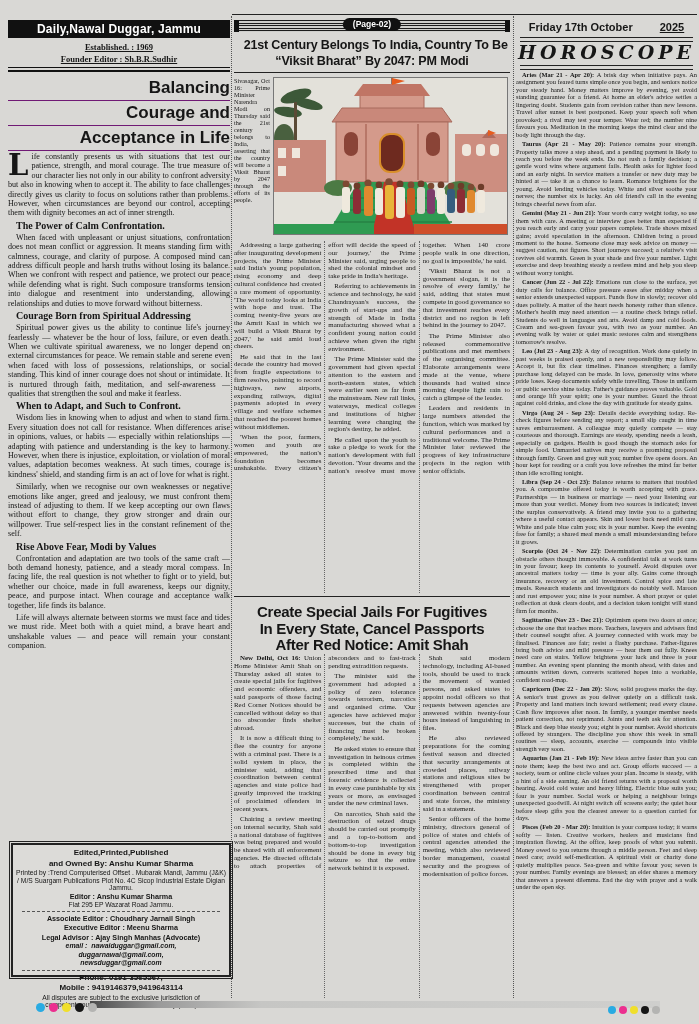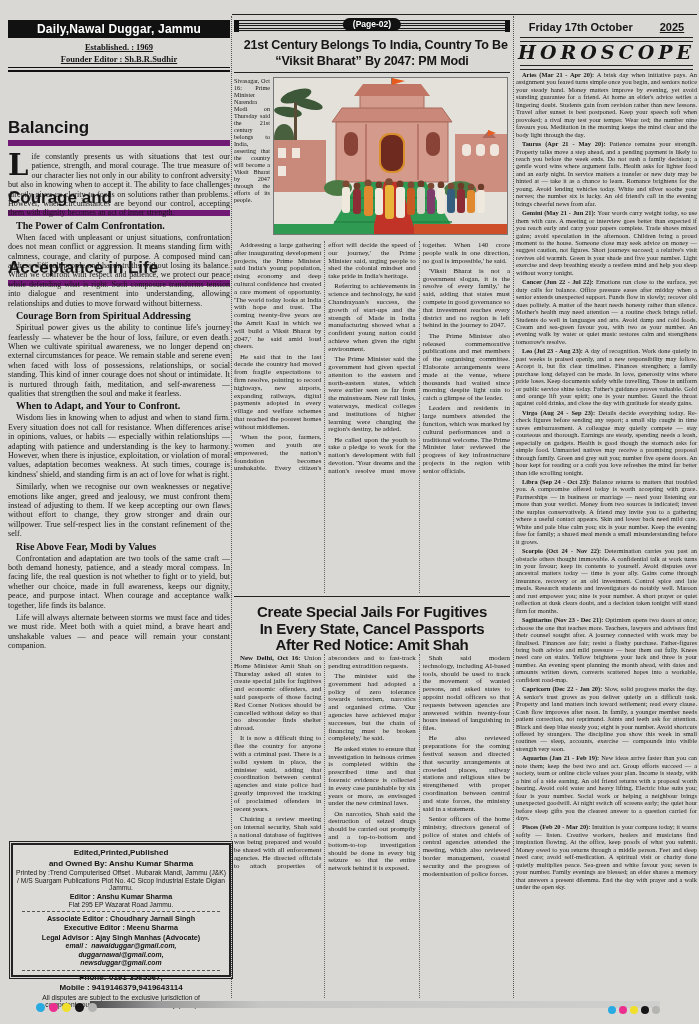--- a/index.html
+++ b/index.html
@@ -11,21 +11,21 @@
 
   
   .m-bar{background:#111;color:#fff;font-family:"Liberation Sans",sans-serif;font-weight:bold;
          font-size:12px;line-height:18px;text-align:center;letter-spacing:.2px;}
   .m-sub{font-family:Liberation Serif, serif;font-weight:bold;font-size:8.5px;line-height:12px;
          text-align:center;text-decoration:underline;}
   .m-rule{height:2px;border-top:1px solid #111;border-bottom:2px solid #111;margin-top:2px;}
 
   
   .lt-line{font-family:"Liberation Sans",sans-serif;font-weight:bold;font-size:17px;line-height:19px;
-           text-align:left;border-bottom:6px solid #701a75;padding:2px 0 3px;margin-top:40px;}
+           text-align:right;border-bottom:1px solid #701a75;padding:2px 0 3px;}
   .lbody{font-size:8.1px;line-height:9.4px;text-align:justify;overflow:hidden;}
   .lp{margin:0 0 3px;text-indent:8px;}
   .lp.first{text-indent:0;}
   .dropcap{float:left;font-family:"DejaVu Serif",serif;font-weight:bold;font-size:29px;line-height:25px;
            padding:1px 3px 0 0;}
   .lsub{font-weight:bold;font-size:10px;line-height:10px;margin:2px 0 2px;text-indent:8px;}
 
   
   .pubbox{border:2px solid #222;outline:1px solid #222;outline-offset:1px;background:#dcdbd8;
           text-align:center;font-family:"Liberation Sans",sans-serif;padding:3px 3px 2px;}
@@ -91,21 +91,21 @@
     <div class="lt-line">Courage and</div>
     <div class="lt-line">Acceptance in Life</div>
   </div>
 
   <div class="abs lbody" style="left:8px;top:152px;width:222px;height:686px;">
     <p class="lp first"><span class="dropcap">L</span><span>ife constantly presents us with situations that test our patience, strength, and moral courage. The true measure of our character lies not only in our ability to confront adversity but also in knowing when to accept it. The ability to face challenges directly gives us clarity to focus on solutions rather than problems. However, when circumstances are beyond our control, accepting them with dignity becomes an act of inner strength.</span></p>
     <div class="lsub">The Power of Calm Confrontation.</div>
     <p class="lp">When faced with unpleasant or unjust situations, confrontation does not mean conflict or aggression. It means standing firm with calmness, courage, and clarity of purpose. A composed mind can address difficult people and harsh truths without losing its balance. When we confront with respect and patience, we protect our peace while defending what is right. Such composure transforms tension into dialogue and resentment into understanding, allowing relationships and duties to move forward without bitterness.</p>
     <div class="lsub">Courage Born from Spiritual Addressing</div>
     <p class="lp">Spiritual power gives us the ability to continue life's journey fearlessly — whatever be the hour of loss, failure, or even death. When we cultivate spiritual awareness, we no longer depend on external circumstances for peace. We remain stable and serene even when faced with loss of possessions, relationships, or social standing. This kind of inner courage does not shout or intimidate. It is nurtured through faith, meditation, and self-awareness — qualities that strengthen the soul and make it fearless.</p>
-    <div class="lsub">When to Adapt, and Your to Confront.</div>
+    <div class="lsub">When to Adapt, and Such to Confront.</div>
     <p class="lp">Wisdom lies in knowing when to adjust and when to stand firm. Every situation does not call for resistance. When differences arise in opinions, values, or habits — especially within relationships — adapting with patience and understanding is the key to harmony. However, when there is injustice, exploitation, or violation of moral values, adaptation becomes weakness. At such times, courage is kindness' shield, and standing firm is an act of love for what is right.</p>
     <p class="lp">Similarly, when we recognise our own weaknesses or negative emotions like anger, greed and jealousy, we must confront them instead of adjusting to them. If we keep accepting our own flaws without effort to change, they grow stronger and drain our willpower. True self-respect lies in the constant refinement of the self.</p>
     <div class="lsub">Rise Above Fear, Modi by Values</div>
     <p class="lp">Confrontation and adaptation are two tools of the same craft — both demand honesty, patience, and a steady moral compass. In facing life, the real question is not whether to fight or to yield, but whether our choice, made in full awareness, keeps our dignity, peace, and purpose intact. When courage and acceptance walk together, life finds its balance.</p>
     <p class="lp">Life will always alternate between storms we must face and tides we must ride. Meet both with a quiet mind, a brave heart and unshakable values — and peace will remain your constant companion.</p>
   </div>
 
   <div class="abs pubbox" style="left:11px;top:843px;width:210px;height:125px;">
     <div class="pb-b8">Edited,Printed,Published</div>
     <div class="pb-b8">and Owned By: Anshu Kumar Sharma</div>

